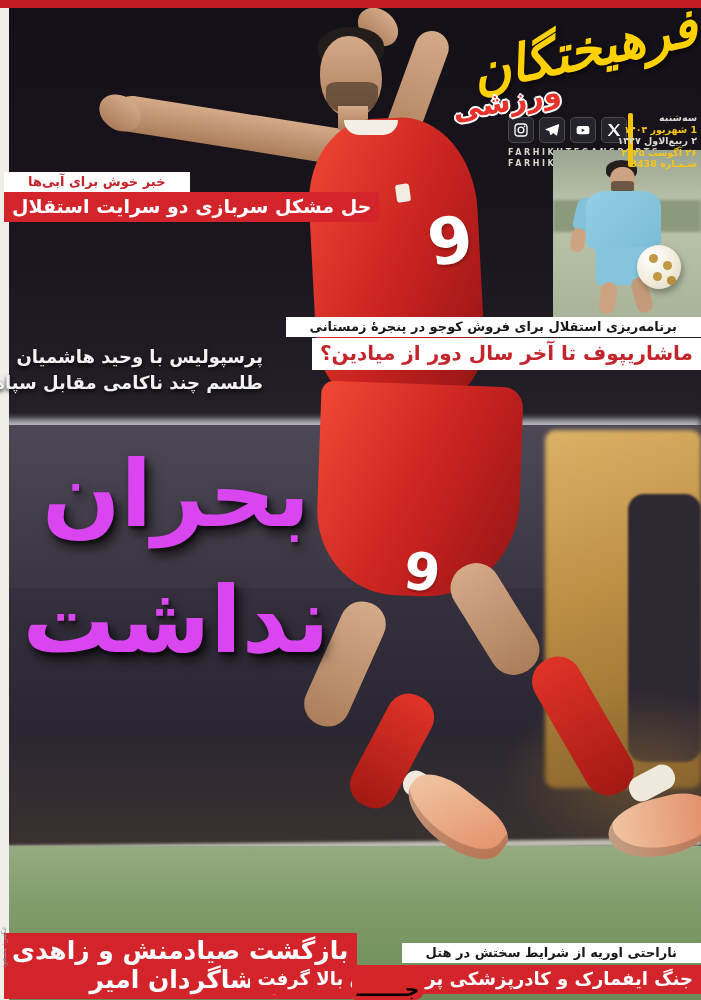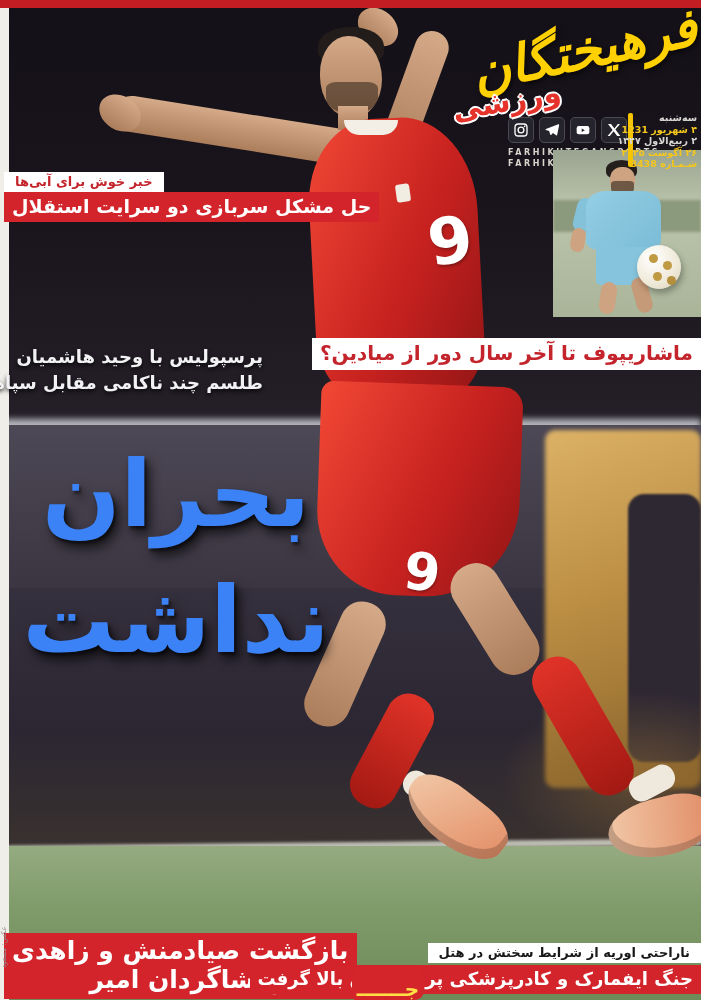--- a/index.html
+++ b/index.html
@@ -56,38 +56,38 @@
   .social { left:508px; top:117px; display:flex; gap:5px; z-index:22; }
   .icon-box { width:26px; height:26px; background:#25242c; border:1px solid #4a4952; border-radius:5px; display:flex; align-items:center; justify-content:center; }
   .icon-box svg { width:16px; height:16px; }
   .handle { left:508px; font-size:8px; font-weight:bold; letter-spacing:2.6px; color:#d6d6cd; z-index:21; white-space:nowrap; }
   .handle1 { top:148px; } .handle2 { top:159px; }
   .datebar { left:628px; top:113px; width:5px; height:54px; background:#f5c400; border-radius:2px; z-index:22; }
   .dates { right:4px; top:112px; width:64px; text-align:right; z-index:22; font-weight:bold; font-size:9.5px; line-height:11.5px; white-space:nowrap; }
   .dates .y { color:#f5c71c; } .dates .w { color:#d8d8d4; }
 
   
-  .kicker { background:#ffffff; font-weight:bold; font-size:13px; padding:2px 11px 3px; white-space:nowrap; z-index:25;text-align:right; }
+  .kicker { background:#ffffff; font-weight:bold; font-size:13px; padding:2px 24px 3px; white-space:nowrap; z-index:25;text-align:right; }
   .kicker.redtxt { color:#c4242b; } .kicker.blktxt { color:#18181a; }
   .redbox { background:#d4242b; color:#fff; font-weight:bold; padding:3px 8px 5px; white-space:nowrap; z-index:25; }
   .k-topleft { left:4px; top:172px; }
   .h-topleft { left:4px; top:192px; font-size:19px; }
   .k-right { right:0; top:317px; }
   .h-right { right:0; top:338px; background:#fff; color:#c4242b; font-weight:bold; font-size:20px; padding:3px 8px 5px; white-space:nowrap; z-index:25; }
   .midleft { right:438px; top:344px; text-align:right; color:#f2f2f4; font-weight:bold; font-size:18px; line-height:26px; z-index:25; white-space:nowrap; text-shadow:0 2px 4px rgba(0,0,0,.8); }
   .mainhead { left:0; top:432px; width:352px; text-align:center; z-index:24; }
-  .mainhead .word { font-size:92px; font-weight:bold; color:#3b82f6; line-height:126px; white-space:nowrap;
+  .mainhead .word { font-size:92px; font-weight:bold; color:#d946ef; line-height:126px; white-space:nowrap;
     text-shadow:5px 7px 12px rgba(0,0,0,.7), 2px 3px 3px rgba(0,0,0,.5); }
   .k-botleft { left:4px; top:912px; }
   .h-botleft { left:4px; top:933px; font-size:25px; line-height:29px; text-align:right; }
   .k-botright { right:0; top:943px; }
   .h-botright { right:0; top:965px; font-size:18px; }
 
   .tag-bubble { left:352px; top:966px; width:72px; height:34px; background:#d4252b; border-radius:9px; z-index:26;
-    color:#fde047; font-weight:bold; font-size:20px; text-align:center; line-height:46px; overflow:hidden; }
+    color:#000000; font-weight:bold; font-size:20px; text-align:center; line-height:46px; overflow:hidden; }
   .tag-tail { left:354px; top:996px; width:0; height:0; border-left:10px solid #d4252b; border-bottom:8px solid transparent; z-index:26; }
   .credit { left:0px; top:926px; height:72px; width:10px; writing-mode:vertical-rl; transform:rotate(180deg); font-size:7px; color:#8e8e8e; z-index:27; white-space:nowrap; }
 
   
   .bluecard { left:553px; top:150px; width:148px; height:167px; overflow:hidden; z-index:21;
     background:linear-gradient(180deg,#99a491 0%,#bcc5ac 35%,#a9b499 100%); }
   .bc { position:absolute; }
   .bc-band { left:0; top:50px; width:148px; height:32px; background:#8b997c; filter:blur(1.5px); }
   .bc-hair { left:53px; top:10px; width:31px; height:19px; background:#241f1c; border-radius:50% 50% 35% 35%; }
   .bc-face { left:57px; top:17px; width:25px; height:27px; background:#cda381; border-radius:45%; }
@@ -167,21 +167,21 @@
       <svg viewBox="0 0 24 24" fill="#fff">
           <path d="M3 3h4.6l5 6.6L17.8 3H21l-6.9 8.3L21.4 21h-4.6l-5.4-7-5.7 7H2.4l7.5-9L3 3z"></path>
         </svg>
     </div>
   </div>
   <div class="abs handle handle1">FARHIKHTEGANSPORTS</div>
   <div class="abs handle handle2">FARHIKHTEGANDAILY.IR</div>
   <div class="abs datebar"></div>
   <div class="abs dates" dir="rtl">
     <div class="w">سه‌شنبه</div>
-    <div class="y">۴ شهریور 1231</div>
+    <div class="y">1 شهریور ۱۴۰۴</div>
     <div class="w">۲ ربیع‌الاول ۱۴۴۷</div>
     <div class="y">۲۶ آگوست ۲۰۲۵</div>
     <div class="y">شـمـاره 3438</div>
   </div>
 
   <div class="abs bluecard">
     <div class="bc bc-band"></div>
     <div class="bc bc-hair"></div>
     <div class="bc bc-face"></div>
     <div class="bc bc-beard"></div>
@@ -191,20 +191,21 @@
     <div class="bc bc-shorts"></div>
     <div class="bc bc-leg1"></div>
     <div class="bc bc-leg2"></div>
     <div class="bc bc-ball"></div>
     <div class="bc bc-dot"></div>
   </div>
 
   <div class="abs kicker redtxt k-topleft" dir="rtl">خبر خوش برای آبی‌ها</div>
   <div class="abs redbox h-topleft" dir="rtl">حل مشکل سربازی دو سرایت استقلال</div>
 
+  <div class="abs kicker blktxt k-right" dir="rtl">برنامه‌ریزی استقلال برای فروش کوجو در پنجرۀ زمستانی</div>
   <div class="abs h-right" dir="rtl">ماشاریپوف تا آخر سال دور از میادین؟</div>
 
   <div class="abs midleft" dir="rtl">
     <div>پرسپولیس با وحید هاشمیان</div>
     <div>طلسم چند ناکامی مقابل سپاهان را شکست</div>
   </div>
 
   <div class="abs mainhead" dir="rtl">
     <div class="word">بحران</div>
     <div class="word">نداشت</div>

